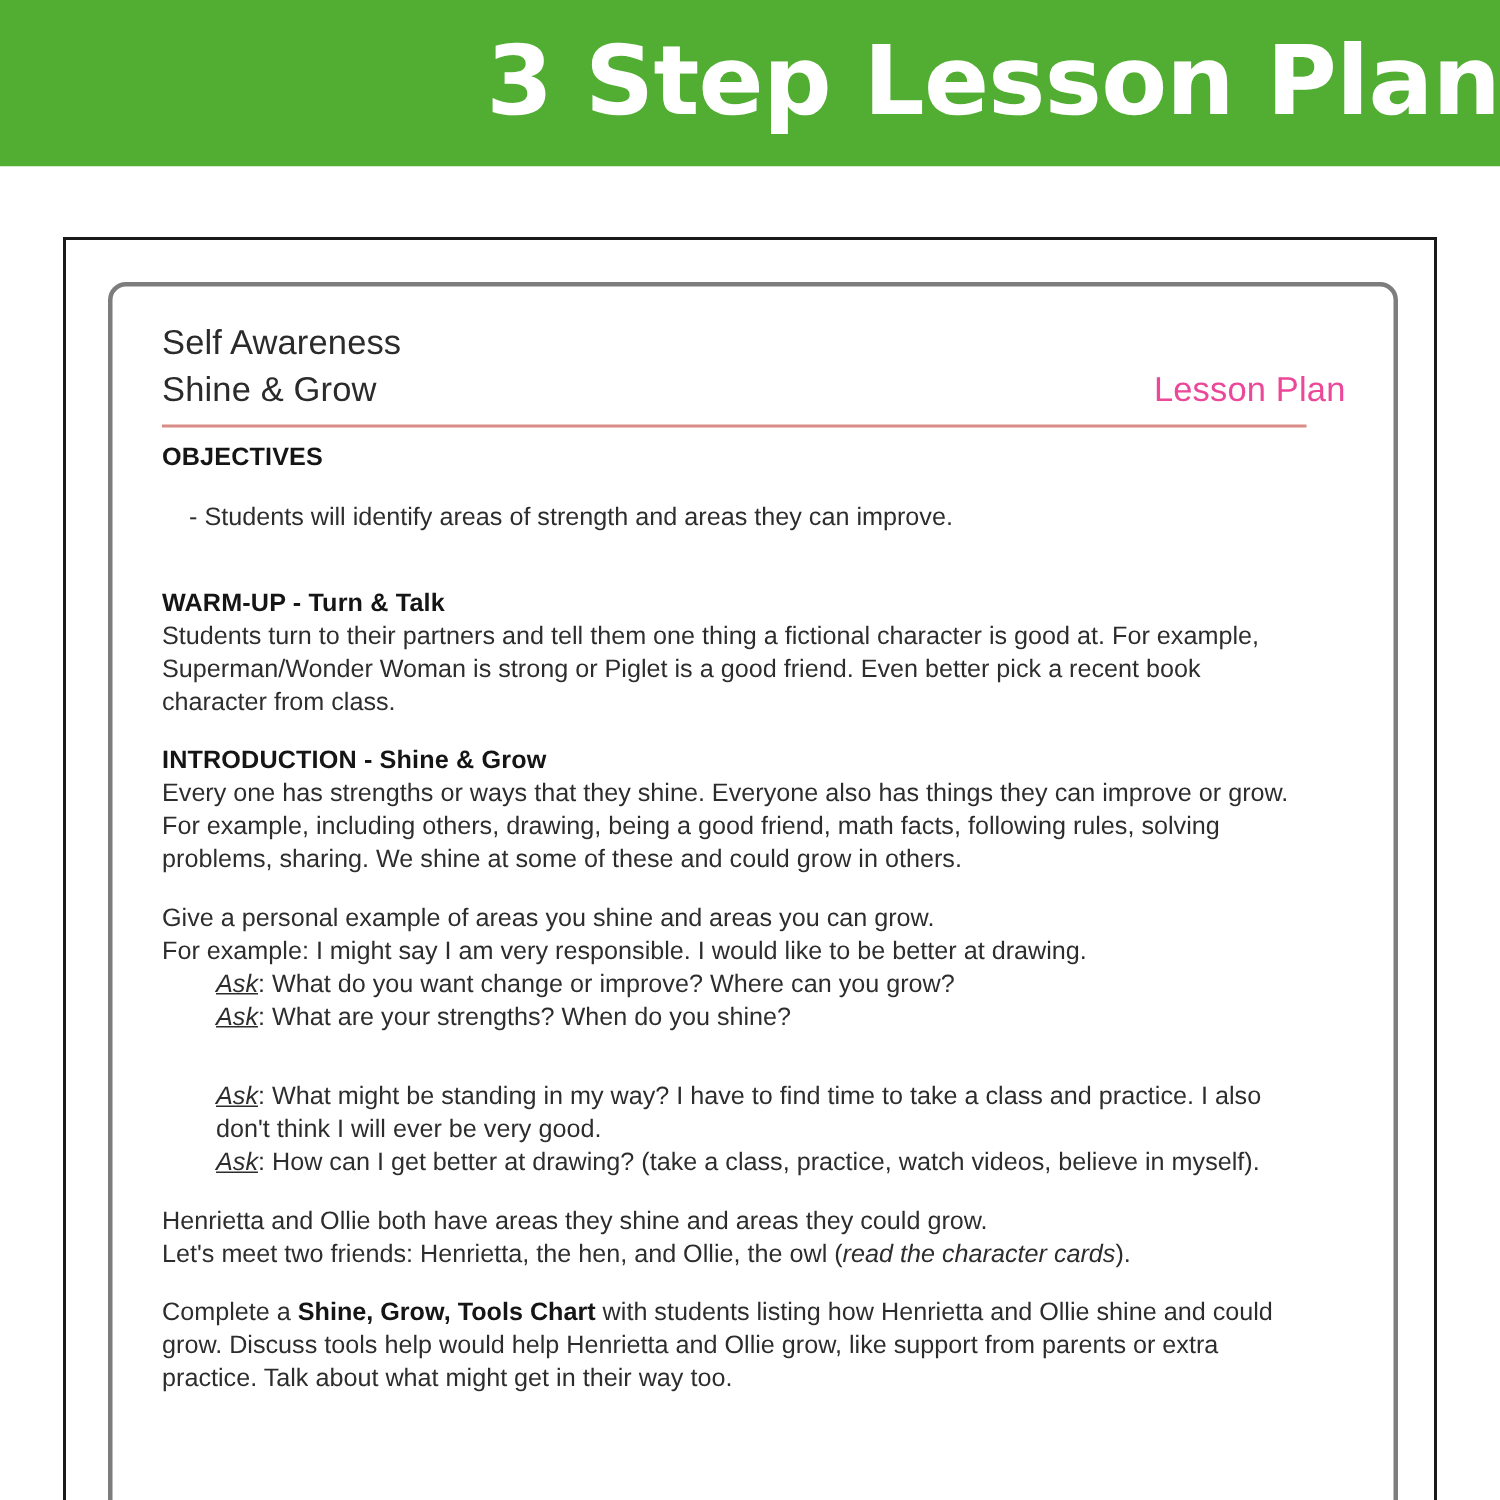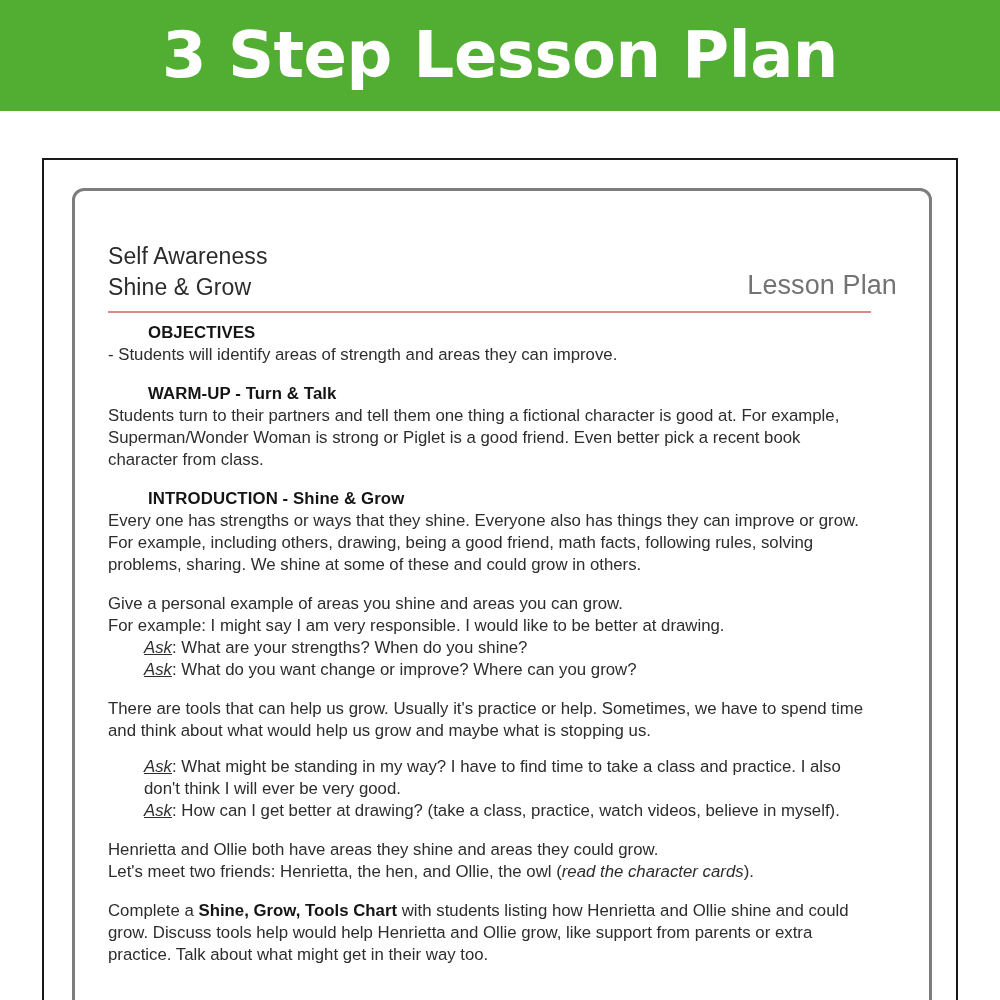--- a/index.html
+++ b/index.html
@@ -16,21 +16,21 @@
     color: #262626;
   }
 
   
   .banner {
     width: 1000px;
     height: 111px;
     background: #52ae32;
     display: flex;
     align-items: center;
-    justify-content: center;
+    justify-content: flex-end;
     box-sizing: border-box;
   }
   .banner-title {
     color: #ffffff;
     font-family: "DejaVu Sans", sans-serif;
     font-size: 64px;
     font-weight: 700;
     letter-spacing: -0.5px;
     line-height: 1;
     white-space: nowrap;
@@ -69,33 +69,32 @@
 
   
   .sheet {
     padding: 22px 28px 0 33px;
     box-sizing: border-box;
   }
   .sheet-head {
     display: flex;
     align-items: flex-end;
     justify-content: space-between;
-    margin-top: 28px;
   }
   .sheet-head-left {
     font-size: 23px;
     font-weight: 400;
     line-height: 1.33;
     color: #2b2b2b;
     letter-spacing: 0.1px;
   }
   .sheet-head-right {
-    font-size: 27px;
+    font-size: 23px;
     font-weight: 400;
-    color: #737373;
+    color: #ec4899;
     letter-spacing: 0.1px;
     padding-bottom: 1px;
     padding-right: 4px;
   }
   .rule {
     height: 2px;
     background: #d98c86;
     margin: 9px 30px 9px 0;
   }
 
@@ -104,33 +103,32 @@
     font-size: 16.8px;
     line-height: 1.31;
     color: #2d2d2d;
     padding-right: 26px;
   }
   .sec-head {
     font-weight: 700;
     font-size: 16.8px;
     color: #151515;
     letter-spacing: 0.1px;
-    margin-left: 40px;
   }
   .para {
     margin: 0;
   }
   .gap {
     height: 17px;
   }
   .gap-sm {
     height: 14px;
   }
   .bullet {
-    margin: 0;
+    margin: 18px;
     padding-left: 17px;
     text-indent: -17px;
   }
   .ask-line {
     margin: 0;
     padding-left: 36px;
     text-indent: 0;
   }
   .ask {
     font-style: italic;
@@ -176,27 +174,26 @@
         <div class="gap"></div>
 
         <div class="sec-head">INTRODUCTION - Shine &amp; Grow</div>
         <p class="para">Every one has strengths or ways that they shine. Everyone also has things they can improve or grow. For example, including others, drawing, being a good friend, math facts, following rules, solving problems, sharing. We shine at some of these and could grow in others.</p>
 
         <div class="gap"></div>
 
         <p class="para">Give a personal example of areas you shine and areas you can grow.</p>
         <p class="para">For example: I might say I am very responsible. I would like to be better at drawing.</p>
 
+        <p class="ask-line"><span class="ask">Ask</span><span>: What do you want change or improve? Where can you grow?</span></p>
+
         <p class="ask-line"><span class="ask">Ask</span><span>: What are your strengths? When do you shine?</span></p>
 
-        <p class="ask-line"><span class="ask">Ask</span><span>: What do you want change or improve? Where can you grow?</span></p>
-
-        <div class="gap"></div>
-
-        <p class="para">There are tools that can help us grow. Usually it's practice or help. Sometimes, we have to spend time and think about what would help us grow and maybe what is stopping us.</p>
+        <div class="gap"></div>
+
 
         <div class="gap-sm"></div>
 
         <p class="ask-line"><span class="ask">Ask</span><span>: What might be standing in my way? I have to find time to take a class and practice. I also don't think I will ever be very good.</span></p>
 
         <p class="ask-line"><span class="ask">Ask</span><span>: How can I get better at drawing? (take a class, practice, watch videos, believe in myself).</span></p>
 
         <div class="gap"></div>
 
         <p class="para">Henrietta and Ollie both have areas they shine and areas they could grow.</p>

